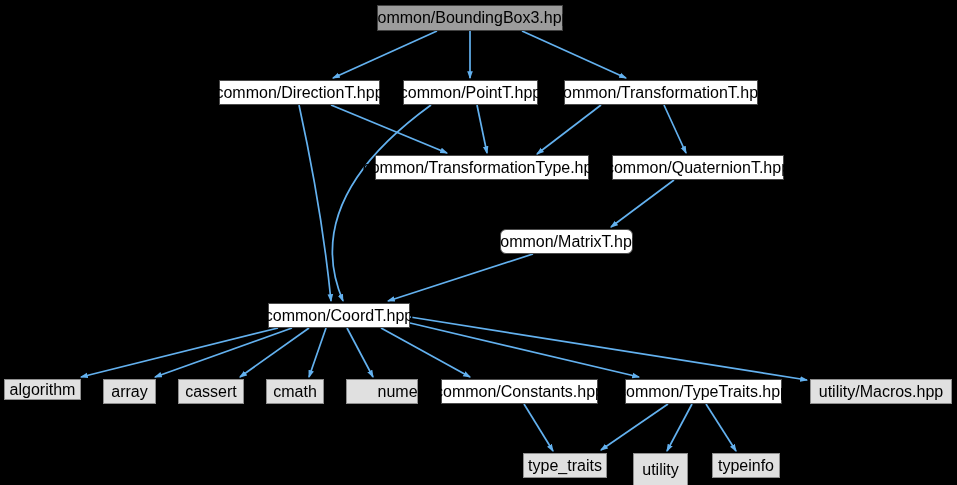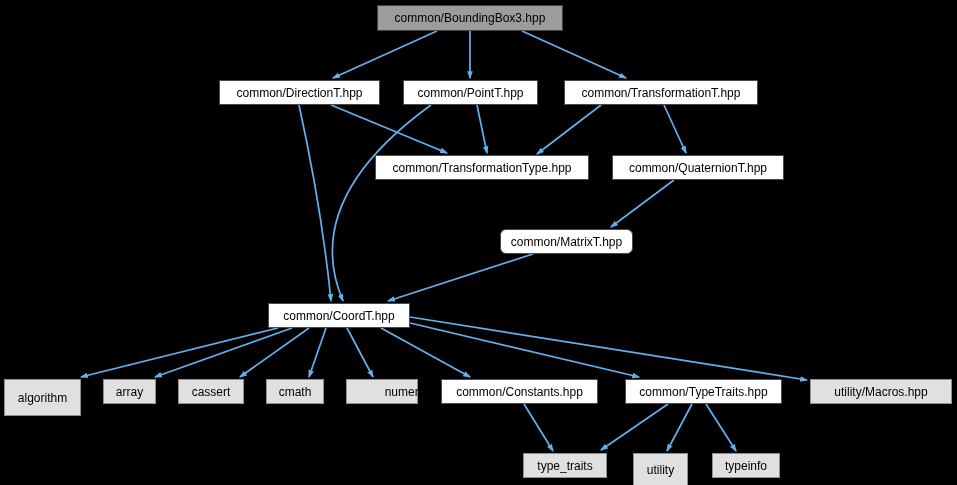--- a/index.html
+++ b/index.html
@@ -21,21 +21,21 @@
     top: 0;
     width: 957px;
     height: 485px;
   }
   .node {
     position: absolute;
     box-sizing: border-box;
     display: flex;
     align-items: center;
     justify-content: center;
-    font-size: 12px;
+    font-size: 16px;
     line-height: 1;
     color: var(--text, #000);
     white-space: nowrap;
     cursor: default;
   }
   .node.file {
     background: var(--node-fill, #fff);
     border: 1.5px solid var(--node-border, #4a4a4a);
   }
   .node.root {
@@ -106,21 +106,21 @@
       </div>
       <div class="node file" style="left: 612px; top: 155px; width: 172px; height: 25px;">
         <span>common/QuaternionT.hpp</span>
       </div>
       <div class="node file" style="left: 500px; top: 229px; width: 133px; height: 25px; border-radius: 6px;">
         <span>common/MatrixT.hpp</span>
       </div>
       <div class="node file" style="left: 268px; top: 303px; width: 142px; height: 25px;">
         <span>common/CoordT.hpp</span>
       </div>
-      <div class="node system" style="left: 4px; top: 379px; width: 77px; height: 37px;">
+      <div class="node system" style="left: 4px; top: 379px; width: 77px; height: 21px;">
         <span>algorithm</span>
       </div>
       <div class="node system" style="left: 103px; top: 379px; width: 53px; height: 25px;">
         <span>array</span>
       </div>
       <div class="node system" style="left: 178px; top: 379px; width: 66px; height: 25px;">
         <span>cassert</span>
       </div>
       <div class="node system" style="left: 266px; top: 379px; width: 58px; height: 25px; align-items: center;">
         <span>cmath</span>

